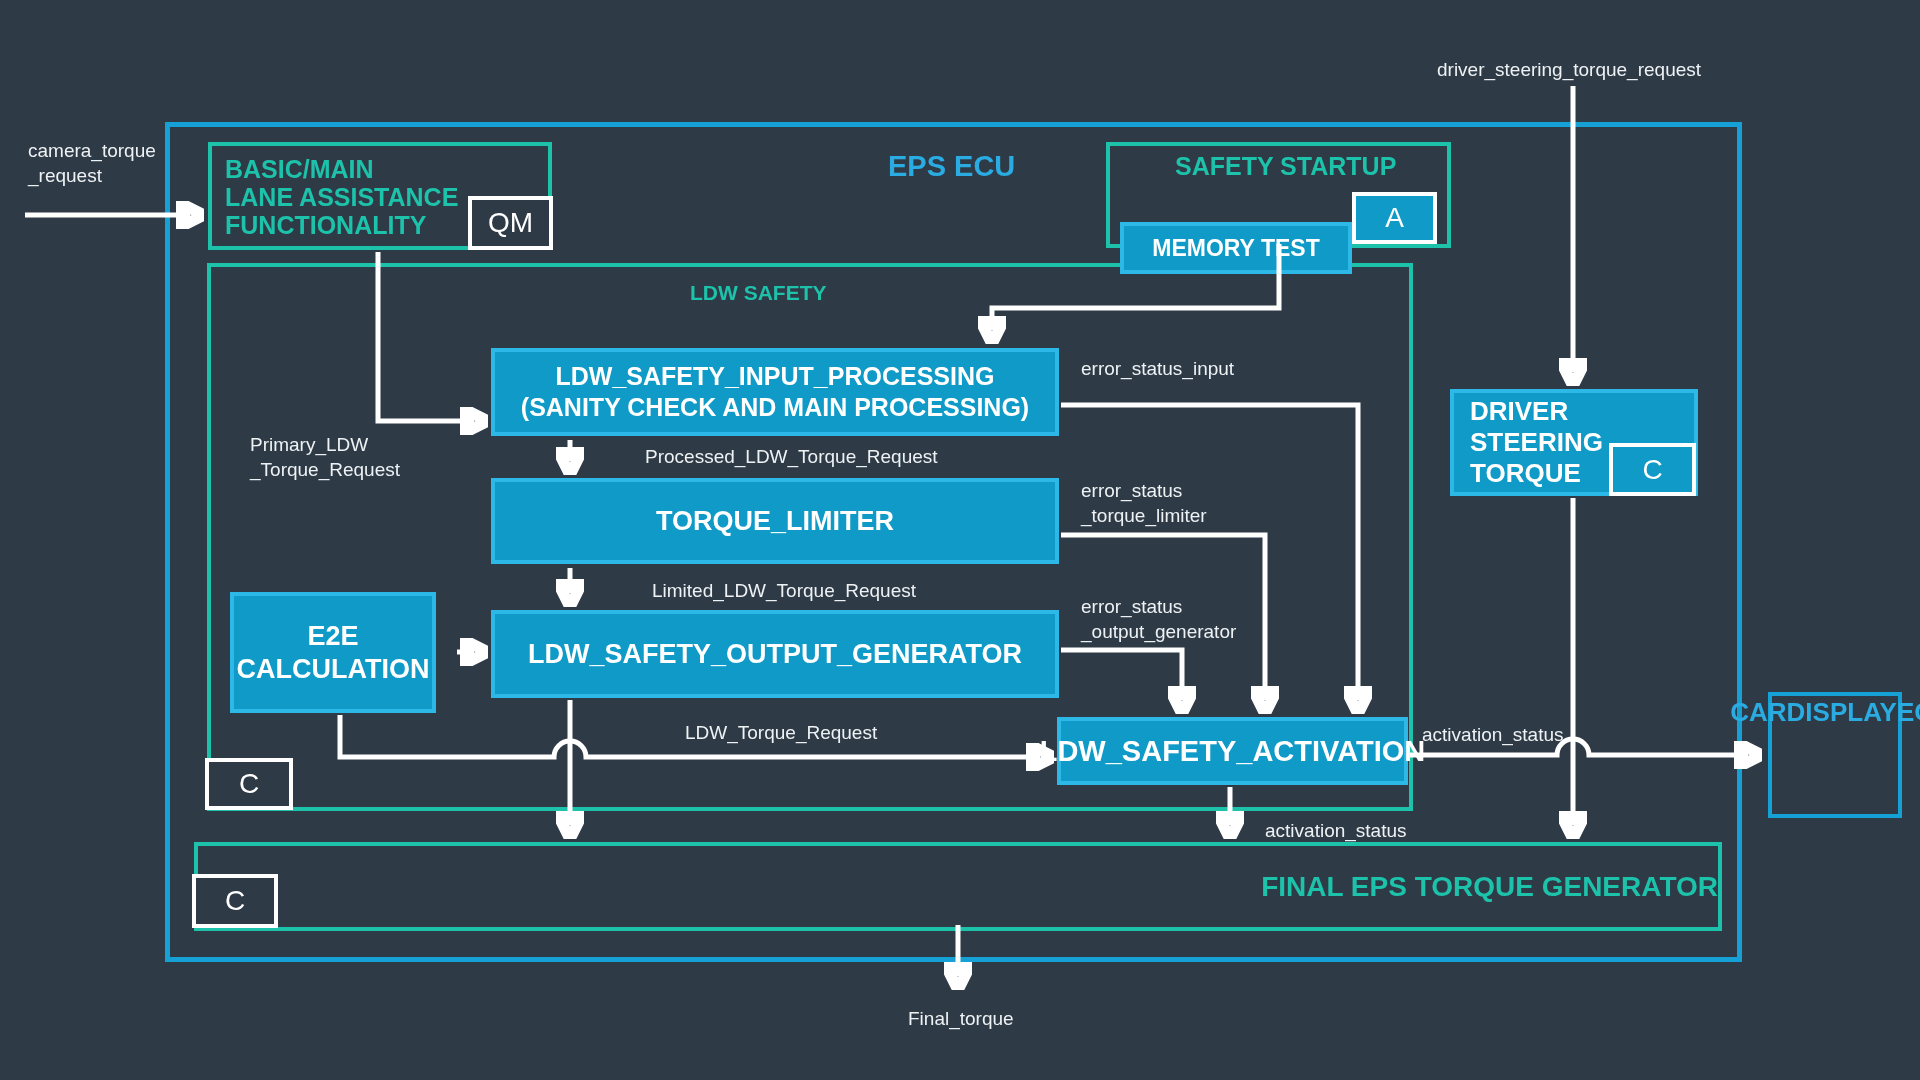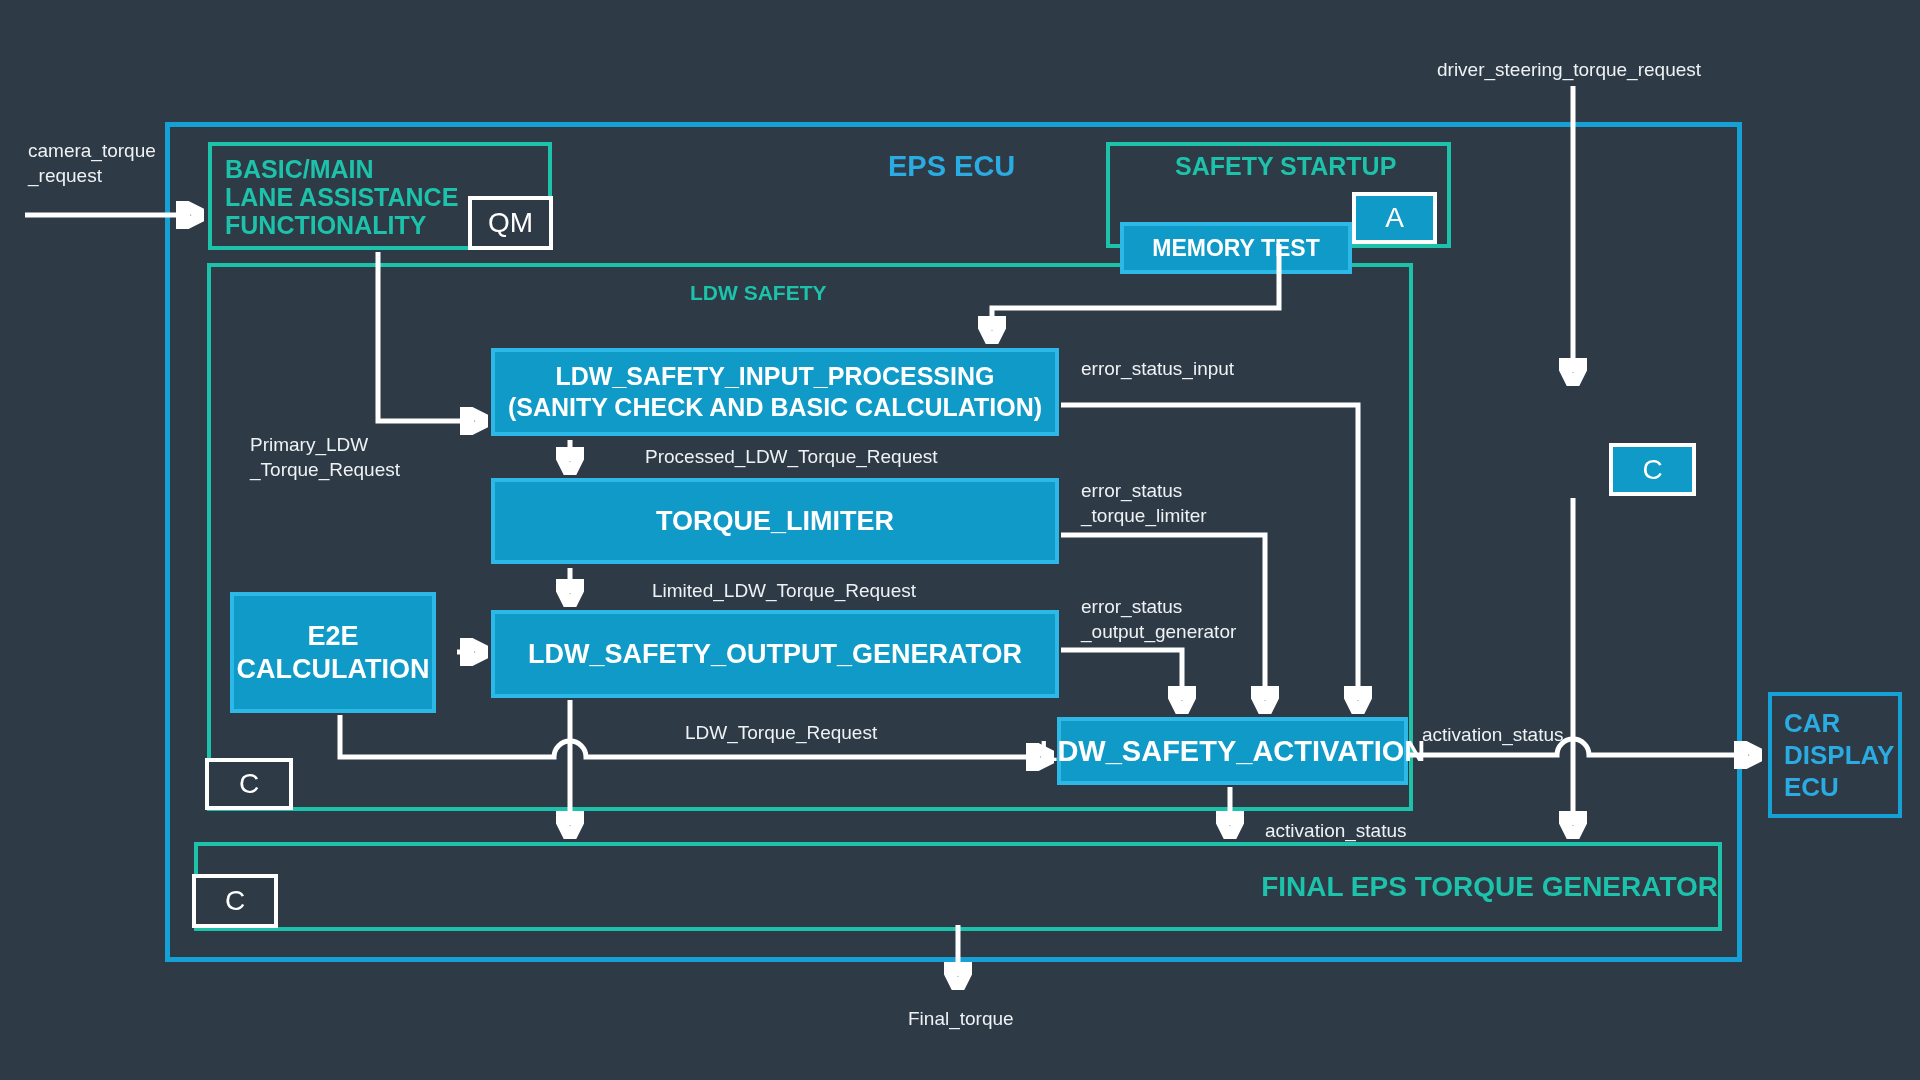--- a/index.html
+++ b/index.html
@@ -40,21 +40,21 @@
   .sig{
     color:var(--label-text); font-size:19px; line-height:25px;
     z-index:30; white-space:nowrap; font-weight:400;
   }
   
   #wires{position:absolute; left:0; top:0; width:1920px; height:1080px; z-index:20;}
   #wires path{stroke:var(--white); stroke-width:5; fill:none;}
   .car-display{
     border:4px solid var(--blue-border); color:var(--blue-text);
     font-weight:bold; z-index:12; box-sizing:border-box;
-    display:flex; flex-direction:column; justify-content:center;
+    display:flex; flex-direction:row; justify-content:center;
   }
 </style>
 </head>
 <body>
 
 <div id="stage">
 
   <div class="abs frame-blue" style="left:165px; top:122px; width:1567px; height:830px;"></div>
 
   <div class="abs title-blue" style="left:888px; top:150px; font-size:29px;">EPS ECU</div>
@@ -74,21 +74,21 @@
 
   <div class="abs frame-teal" style="left:1106px; top:142px; width:337px; height:98px;"></div>
   <div class="abs title-teal" style="left:1175px; top:152px; font-size:25px;">SAFETY STARTUP</div>
   <div class="abs proc" style="left:1120px; top:190px; width:232px; height:52px; font-size:23px;margin-top:32px;">
     <div>MEMORY TEST</div>
   </div>
   <div class="abs badge cyan" style="left:1352px; top:192px; width:85px; height:52px;">A</div>
 
   <div class="abs proc" style="left:491px; top:348px; width:568px; height:88px; font-size:25px; line-height:31px;">
     <div>LDW_SAFETY_INPUT_PROCESSING</div>
-    <div>(SANITY CHECK AND BASIC CALCULATION)</div>
+    <div>(SANITY CHECK AND MAIN PROCESSING)</div>
   </div>
 
   <div class="abs proc" style="left:491px; top:478px; width:568px; height:86px; font-size:27px;">
     <div>TORQUE_LIMITER</div>
   </div>
 
   <div class="abs proc" style="left:491px; top:610px; width:568px; height:88px; font-size:27px;">
     <div>LDW_SAFETY_OUTPUT_GENERATOR</div>
   </div>
 
@@ -96,20 +96,25 @@
     <div>E2E</div>
     <div>CALCULATION</div>
   </div>
 
   <div class="abs proc" style="left:1057px; top:717px; width:351px; height:68px; font-size:29px;">
     <div>LDW_SAFETY_ACTIVATION</div>
   </div>
 
   <div class="abs badge dark" style="left:205px; top:758px; width:88px; height:52px;">C</div>
 
+  <div class="abs proc left-align" style="left:1450px; top:389px; width:248px; height:107px; font-size:26px; line-height:31px; padding-left:16px; justify-content:center;">
+    <div>DRIVER</div>
+    <div>STEERING</div>
+    <div>TORQUE</div>
+  </div>
   <div class="abs badge cyan" style="left:1609px; top:443px; width:87px; height:53px;">C</div>
 
   <div class="abs car-display" style="left:1768px; top:692px; width:134px; height:126px; font-size:26px; line-height:32px; padding-left:12px;">
     <div>CAR</div>
     <div>DISPLAY</div>
     <div>ECU</div>
   </div>
 
   <div class="abs frame-teal" style="left:194px; top:842px; width:1520px; height:81px; display:flex; align-items:center; justify-content:flex-end;">
     <div class="title-teal" style="font-size:28px;">FINAL EPS TORQUE GENERATOR</div>

